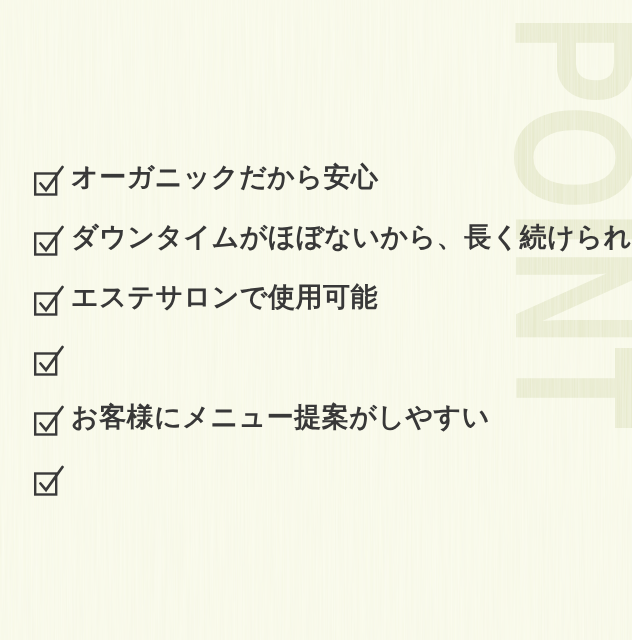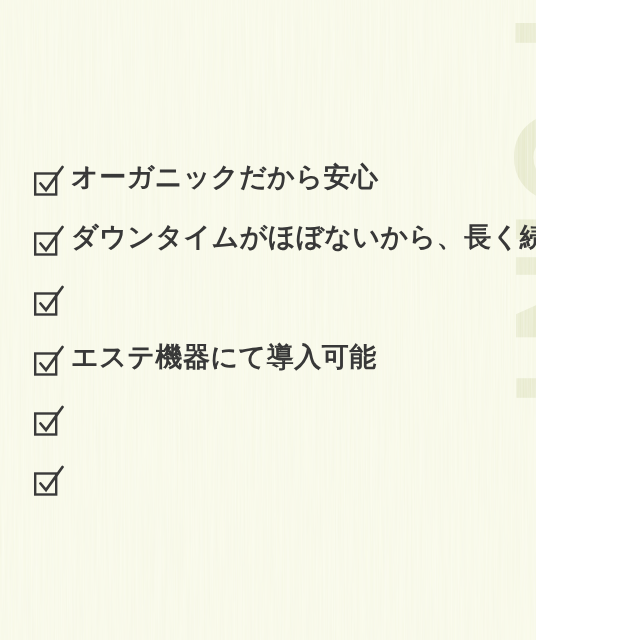--- a/index.html
+++ b/index.html
@@ -1,20 +1,20 @@
 <!DOCTYPE html>
 <html><head>
 <meta charset="utf-8">
 <style>
   html, body { margin: 0; padding: 0; }
   body { font-family: "Liberation Sans", "DejaVu Sans", sans-serif; }
 
   .canvas {
     position: relative;
-    width: 536px;
+    width: 632px;
     height: 640px;
     overflow: hidden;
     background: #f9fae8;
     text-decoration: underline;
   }
 
   
   .watermark {
     position: absolute;
     left: 660px;
@@ -113,44 +113,45 @@
       <span class="label">ダウンタイムがほぼないから、長く続けられる</span>
     </div>
 
     <div class="row">
       <span class="cb">
         <svg viewBox="0 0 31 35">
           <rect x="2.2" y="11.5" width="21" height="21" fill="none" stroke="#3a3a3a" stroke-width="2.4"></rect>
           <path d="M7.5 21.5 L13 28 L29.5 5" fill="none" stroke="#3a3a3a" stroke-width="2.7" stroke-linecap="round" stroke-linejoin="miter"></path>
         </svg>
       </span>
-    </div>
-
-    <div class="row">
-      <span class="cb">
-        <svg viewBox="0 0 31 35">
-          <rect x="2.2" y="11.5" width="21" height="21" fill="none" stroke="#3a3a3a" stroke-width="2.4"></rect>
-          <path d="M7.5 21.5 L13 28 L29.5 5" fill="none" stroke="#3a3a3a" stroke-width="2.7" stroke-linecap="round" stroke-linejoin="miter"></path>
-        </svg>
-      </span>
-      <span class="label">エステ機器にて導入可能</span>
+      <span class="label">エステサロンで使用可能</span>
     </div>
 
     <div class="row">
       <span class="cb">
         <svg viewBox="0 0 31 35">
           <rect x="2.2" y="11.5" width="21" height="21" fill="none" stroke="#3a3a3a" stroke-width="2.4"></rect>
           <path d="M7.5 21.5 L13 28 L29.5 5" fill="none" stroke="#3a3a3a" stroke-width="2.7" stroke-linecap="round" stroke-linejoin="miter"></path>
         </svg>
       </span>
     </div>
 
     <div class="row">
       <span class="cb">
         <svg viewBox="0 0 31 35">
           <rect x="2.2" y="11.5" width="21" height="21" fill="none" stroke="#3a3a3a" stroke-width="2.4"></rect>
           <path d="M7.5 21.5 L13 28 L29.5 5" fill="none" stroke="#3a3a3a" stroke-width="2.7" stroke-linecap="round" stroke-linejoin="miter"></path>
         </svg>
       </span>
+      <span class="label">お客様にメニュー提案がしやすい</span>
+    </div>
+
+    <div class="row">
+      <span class="cb">
+        <svg viewBox="0 0 31 35">
+          <rect x="2.2" y="11.5" width="21" height="21" fill="none" stroke="#3a3a3a" stroke-width="2.4"></rect>
+          <path d="M7.5 21.5 L13 28 L29.5 5" fill="none" stroke="#3a3a3a" stroke-width="2.7" stroke-linecap="round" stroke-linejoin="miter"></path>
+        </svg>
+      </span>
     </div>
 
   </div>
 </div>
 
 </body></html>

